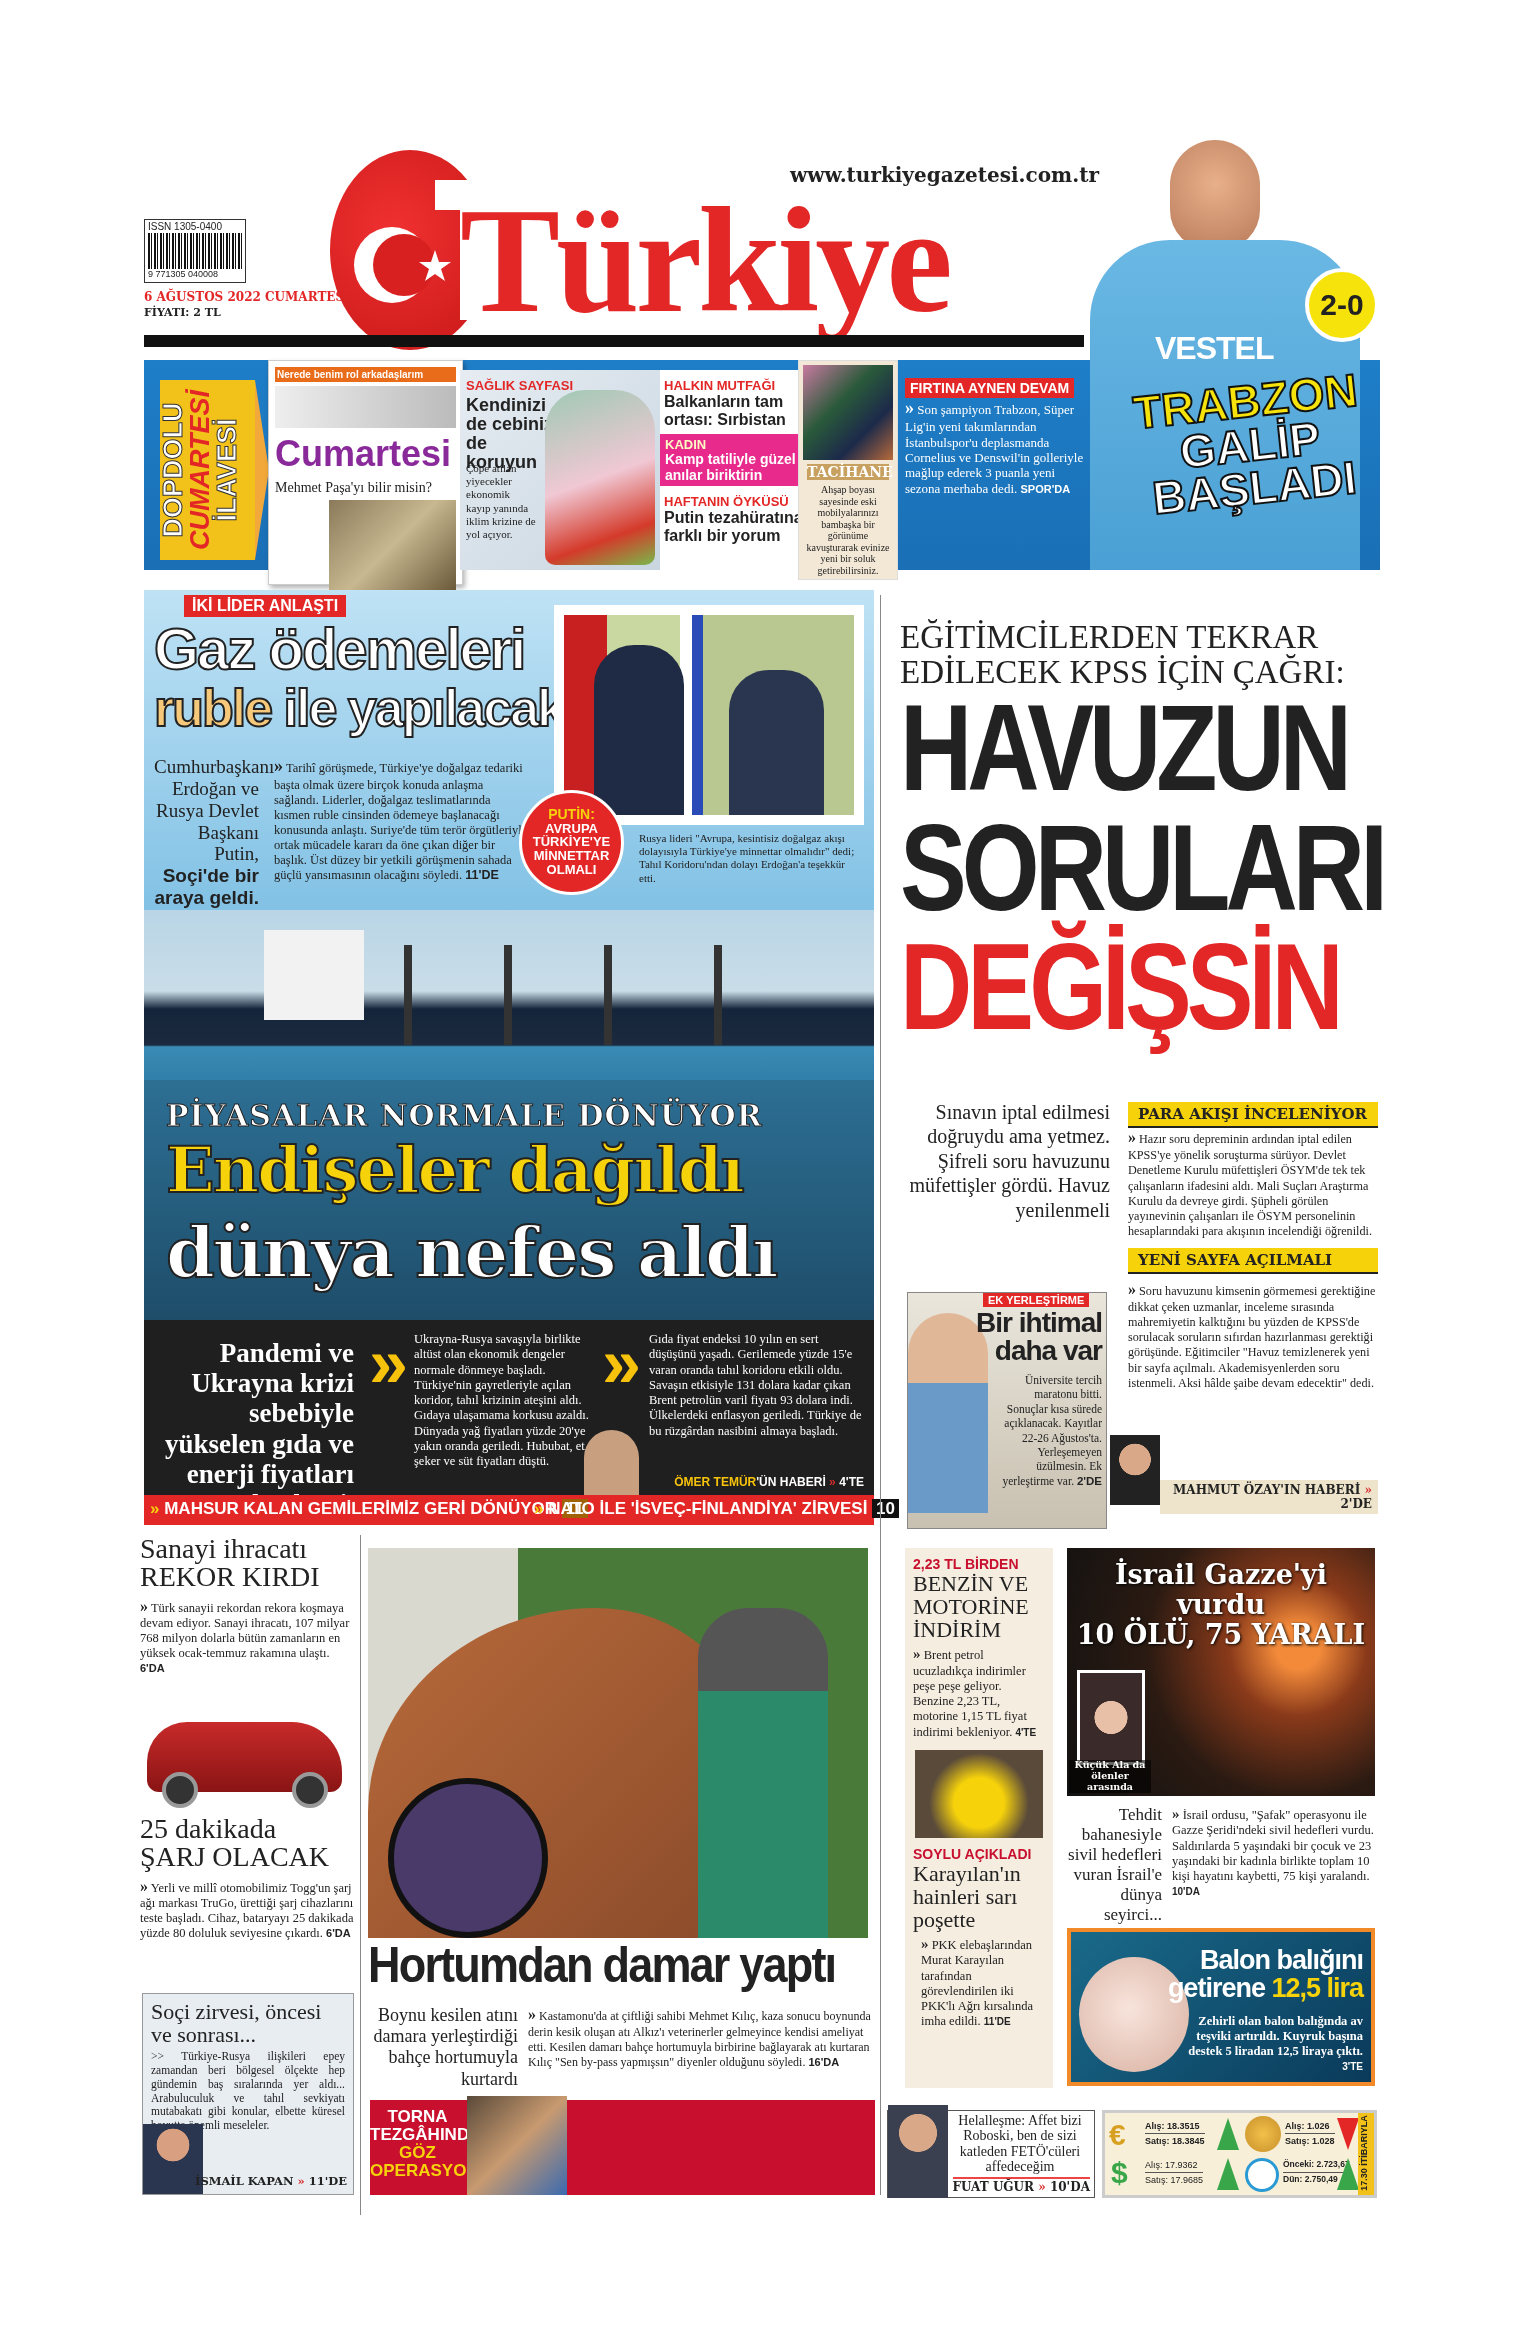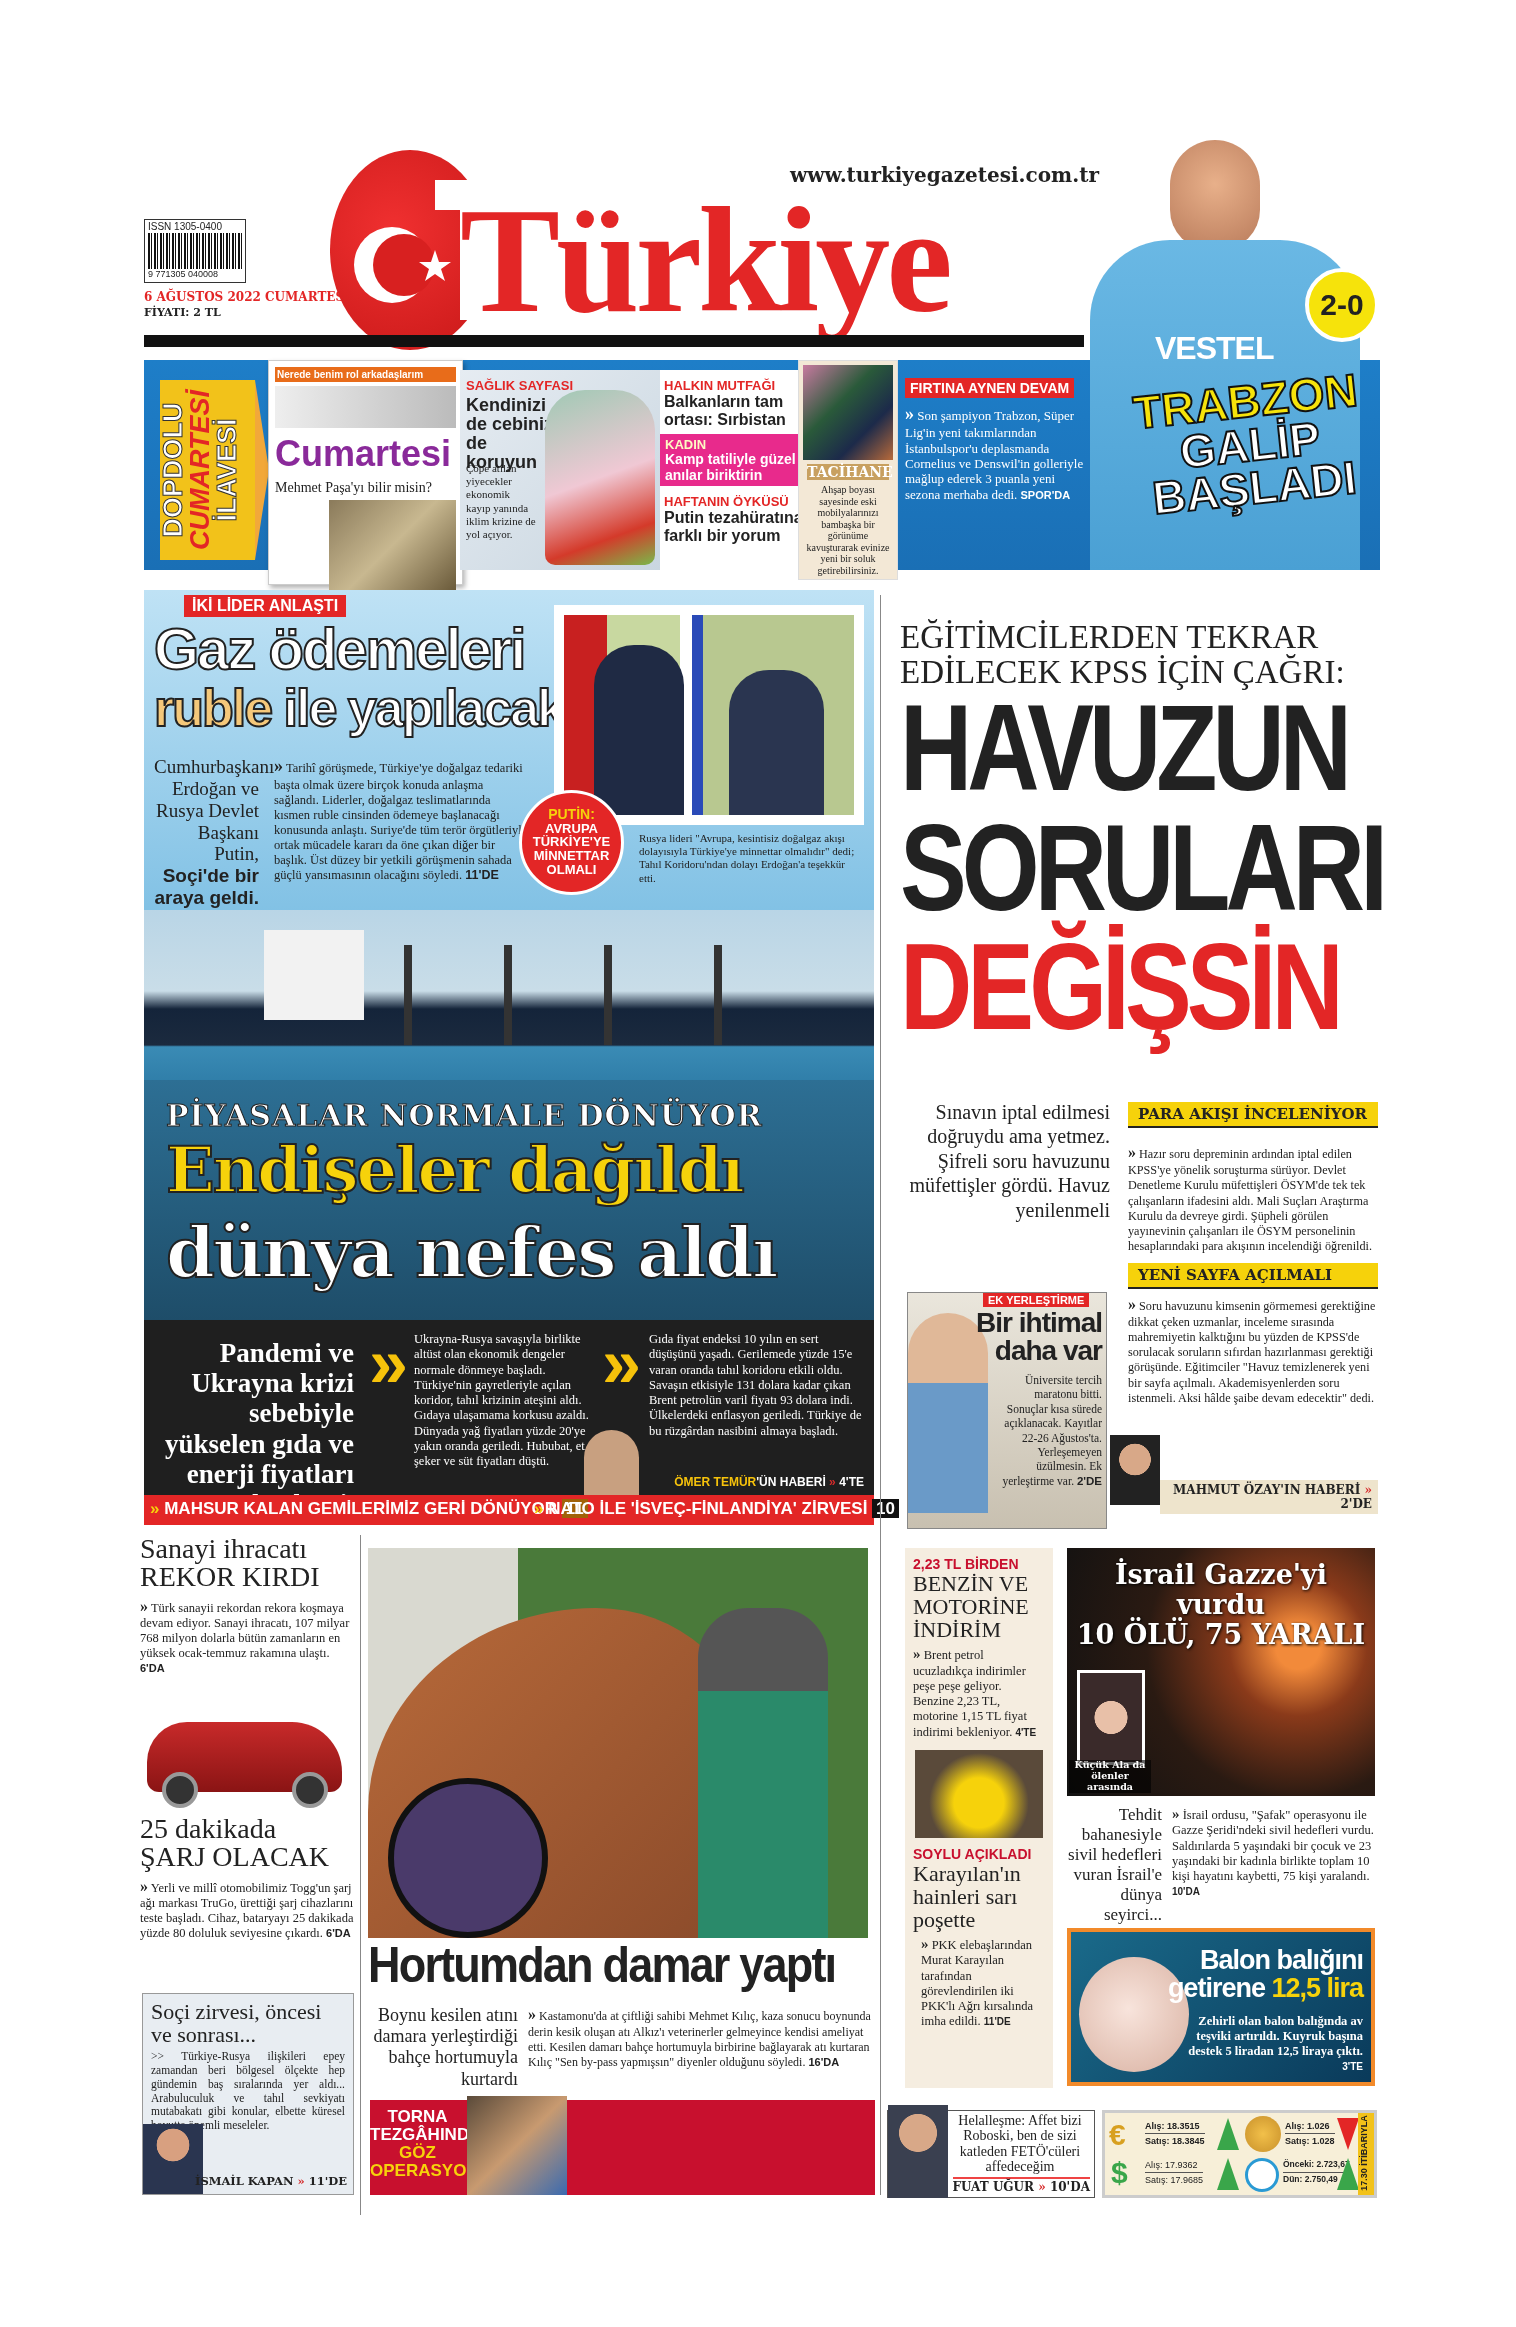--- a/index.html
+++ b/index.html
@@ -108,21 +108,21 @@
 </div>
 
 <div id="tacihane" class="abs">
   <div style="margin:4px;height:95px;background:linear-gradient(135deg,#c87aa0,#2a5a3a 40%,#1c2a4a 70%,#b86a3a)"></div>
   <div class="serif" style="margin:0 8px;background:#c8a060;color:#fff;font-weight:bold;text-align:center;font-size:14px">TACİHANE</div>
   <div class="serif2" style="text-align:center;font-size:10px;padding:4px;line-height:1.15">Ahşap boyası sayesinde eski mobilyalarınızı bambaşka bir görünüme kavuşturarak evinize yeni bir soluk getirebilirsiniz.</div>
 </div>
 
 <div id="fortuna" class="abs">
   <div style="display:inline-block;background:#e32626;color:#fff;font-weight:bold;font-size:14px;padding:2px 5px;margin-top:8px">FIRTINA AYNEN DEVAM</div>
-  <p class="serif2" style="color:#fff;font-size:13px;margin-top:6px;line-height:1.18">
+  <p class="serif2" style="color:#fff;font-size:13px;line-height:1.18">
     <span style="font-weight:bold;font-size:18px">»</span>
     <span>Son şampiyon Trabzon, Süper Lig'in yeni takımlarından İstanbulspor'u deplasmanda Cornelius ve Denswil'in golleriyle mağlup ederek 3 puanla yeni sezona merhaba dedi.</span>
     <b style="font-family:'Liberation Sans',sans-serif;font-size:11px">SPOR'DA</b>
   </p>
 </div>
 
 <div id="player" class="abs">
   <div style="position:absolute;left:110px;top:0;width:90px;height:110px;border-radius:45px 45px 40px 40px;background:radial-gradient(circle at 50% 40%,#e8b08a,#b87a5a)"></div>
   <div style="position:absolute;left:30px;top:100px;width:270px;height:330px;border-radius:80px 80px 0 0;background:linear-gradient(#6ab8e4,#4aa0d4)"></div>
   <div style="position:absolute;left:95px;top:190px;font-size:32px;font-weight:bold;color:#fff;letter-spacing:-1px">VESTEL</div>
@@ -213,21 +213,21 @@
   <div class="serif2" style="font-size:33px;line-height:1.05">EDİLECEK KPSS İÇİN ÇAĞRI:</div>
   <div style="font-size:122px;font-weight:bold;line-height:0.98;letter-spacing:-6px;transform:scaleX(0.82);transform-origin:left top;width:580px">HAVUZUN</div>
   <div style="font-size:122px;font-weight:bold;line-height:0.98;letter-spacing:-6px;transform:scaleX(0.82);transform-origin:left top;width:580px">SORULARI</div>
   <div style="font-size:122px;font-weight:bold;line-height:0.98;letter-spacing:-6px;color:#e32626;transform:scaleX(0.82);transform-origin:left top;width:580px">DEĞİŞSİN</div>
 </div>
 
 <div class="serif2 abs" style="left:895px;top:1100px;width:215px;text-align:right;font-size:20px;line-height:1.22">Sınavın iptal edilmesi doğruydu ama yetmez. Şifreli soru havuzunu müfettişler gördü. Havuz yenilenmeli</div>
 
 <div class="abs" style="left:1128px;top:1102px;width:250px">
   <div class="yellowhead">PARA AKIŞI İNCELENİYOR</div>
-  <p class="serif2" style="font-size:12.2px;line-height:1.25;margin-top:15px">
+  <p class="serif2" style="font-size:12.2px;line-height:1.25;margin-top:0">
     <b style="font-size:16px">»</b>
     <span>Hazır soru depreminin ardından iptal edilen KPSS'ye yönelik soruşturma sürüyor. Devlet Denetleme Kurulu müfettişleri ÖSYM'de tek tek çalışanların ifadesini aldı. Mali Suçları Araştırma Kurulu da devreye girdi. Şüpheli görülen yayınevinin çalışanları ile ÖSYM personelinin hesaplarındaki para akışının incelendiği öğrenildi.</span>
   </p>
   <div class="yellowhead" style="margin-top:8px">YENİ SAYFA AÇILMALI</div>
   <p class="serif2" style="font-size:12.2px;line-height:1.25;margin-top:6px">
     <b style="font-size:16px">»</b>
     <span>Soru havuzunu kimsenin görmemesi gerektiğine dikkat çeken uzmanlar, inceleme sırasında mahremiyetin kalktığını bu yüzden de KPSS'de sorulacak soruların sıfırdan hazırlanması gerektiği görüşünde. Eğitimciler "Havuz temizlenerek yeni bir sayfa açılmalı. Akademisyenlerden soru istenmeli. Aksi hâlde şaibe devam edecektir" dedi.</span>
   </p>
 </div>
 <div class="abs" style="left:1110px;top:1435px;width:50px;height:70px;background:radial-gradient(circle at 50% 35%,#d8a888 0 30%,#222 31%)"></div>

